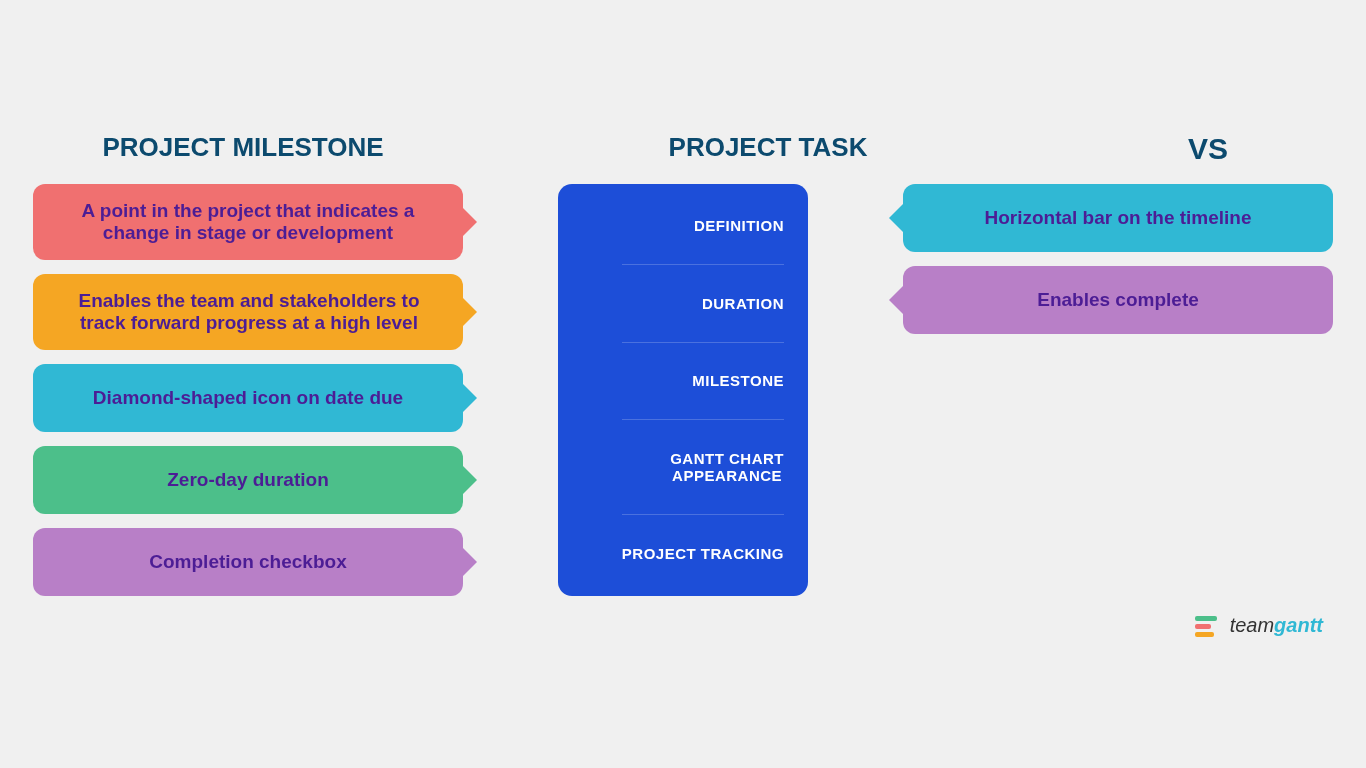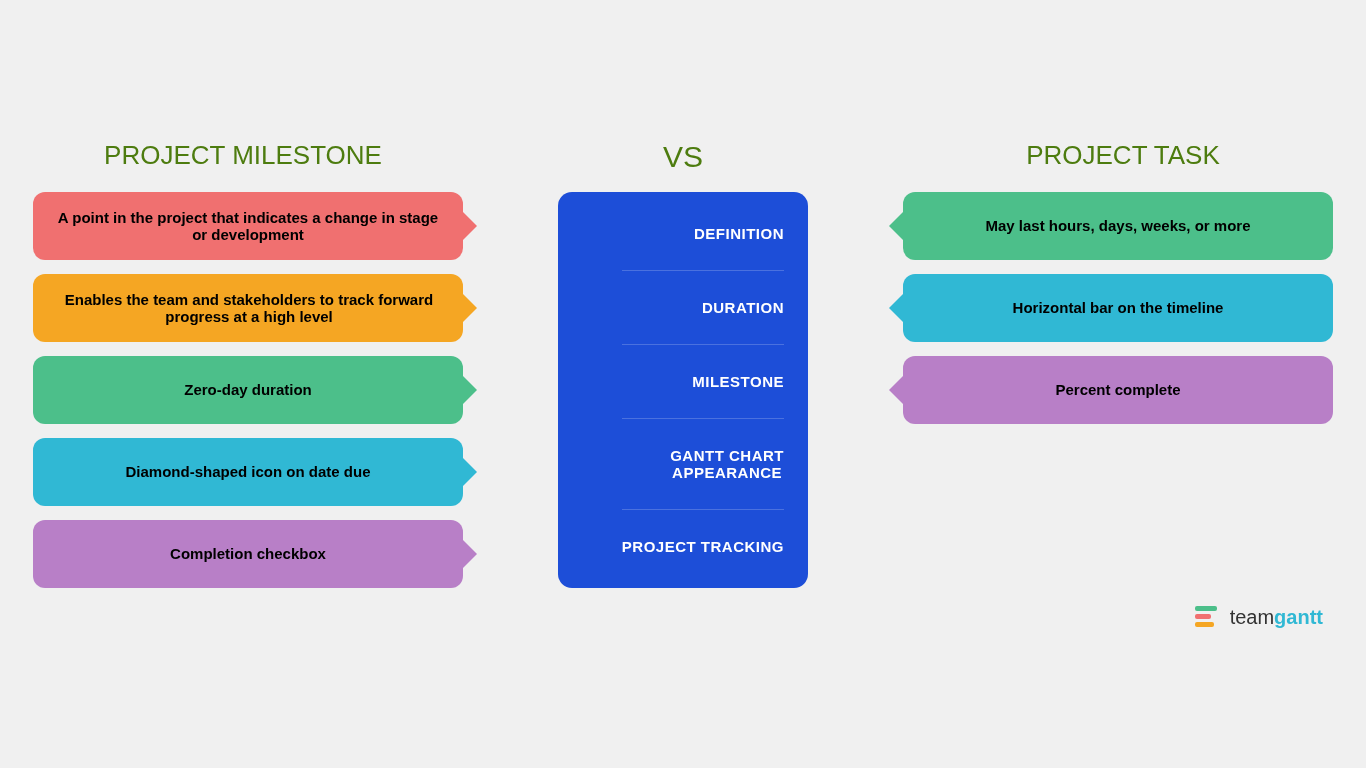--- a/index.html
+++ b/index.html
@@ -24,22 +24,22 @@
 
     .headers {
       display: flex;
       width: 100%;
       justify-content: space-between;
       margin-bottom: 18px;
     }
 
     .col-header {
       font-size: 26px;
-      font-weight: 400;
-      color: #4d7c0f;
+      font-weight: 700;
+      color: #0c4a6e;
       text-align: center;
       width: 420px;
     }
 
     .col-header.vs {
       width: 250px;
       font-size: 30px;
     }
 
     .rows-container {
@@ -78,23 +78,23 @@
 
     .center-divider {
       width: 80%;
       height: 1px;
       background: rgba(255,255,255,0.2);
     }
 
     .pill {
       border-radius: 12px;
       padding: 16px 22px;
-      font-size: 15px;
+      font-size: 19px;
       font-weight: 700;
-      color: #000000;
+      color: #4c1d95;
       text-align: center;
       display: flex;
       align-items: center;
       justify-content: center;
       min-height: 68px;
       position: relative;
     }
 
     
     .pill-left::after {
@@ -135,21 +135,22 @@
     .pill-right.color-green::before  { border-right: 14px solid #4cbf8a; }
     .pill-right.color-blue::before   { border-right: 14px solid #30b8d4; }
     .pill-right.color-purple::before { border-right: 14px solid #b87fc7; }
 
     .logo-area {
       display: flex;
       justify-content: flex-end;
       width: 100%;
       margin-top: 18px;
       padding-right: 10px;
-      align-items: flex-start;
+      align-items: flex-end;
+      font-style: italic;
     }
 
     .logo-icon {
       display: flex;
       align-items: center;
       margin-right: 8px;
     }
 
     .logo-bars {
       display: flex;
@@ -172,65 +173,62 @@
       color: #30b8d4;
       font-weight: 900;
     }
   </style>
 </head>
 <body>
 
 <div class="container">
   <div class="headers">
     <div class="col-header">PROJECT MILESTONE</div>
+    <div class="col-header">PROJECT TASK</div>
     <div class="col-header vs">VS</div>
-    <div class="col-header">PROJECT TASK</div>
   </div>
 
   <div class="rows-container">
 
     <div class="left-col">
       <div class="pill pill-left color-red">
         <span>A point in the project that indicates a change in stage or development</span>
       </div>
       <div class="pill pill-left color-orange">
         <span>Enables the team and stakeholders to track forward progress at a high level</span>
       </div>
+      <div class="pill pill-left color-blue">
+        <span>Diamond-shaped icon on date due</span>
+      </div>
       <div class="pill pill-left color-green">
         <span>Zero-day duration</span>
       </div>
-      <div class="pill pill-left color-blue">
-        <span>Diamond-shaped icon on date due</span>
-      </div>
       <div class="pill pill-left color-purple">
         <span>Completion checkbox</span>
       </div>
     </div>
 
     <div class="center-col">
       <div class="center-label">DEFINITION</div>
       <div class="center-divider"></div>
       <div class="center-label">DURATION</div>
       <div class="center-divider"></div>
       <div class="center-label">MILESTONE</div>
       <div class="center-divider"></div>
       <div class="center-label">GANTT CHART<br>APPEARANCE</div>
       <div class="center-divider"></div>
       <div class="center-label">PROJECT TRACKING</div>
     </div>
 
     <div class="right-col">
-      <div class="pill pill-right color-green">
-        <span>May last hours, days, weeks, or more</span>
-      </div>
       <div class="pill pill-right color-blue">
         <span>Horizontal bar on the timeline</span>
       </div>
       <div class="pill pill-right color-purple">
-        <span>Percent complete</span>
+        <span>Enables complete</span>
       </div>
     </div>
 
   </div>
 
   <div class="logo-area">
     <div class="logo-icon">
       <div class="logo-bars">
         <div class="bar1"></div>
         <div class="bar2"></div>

